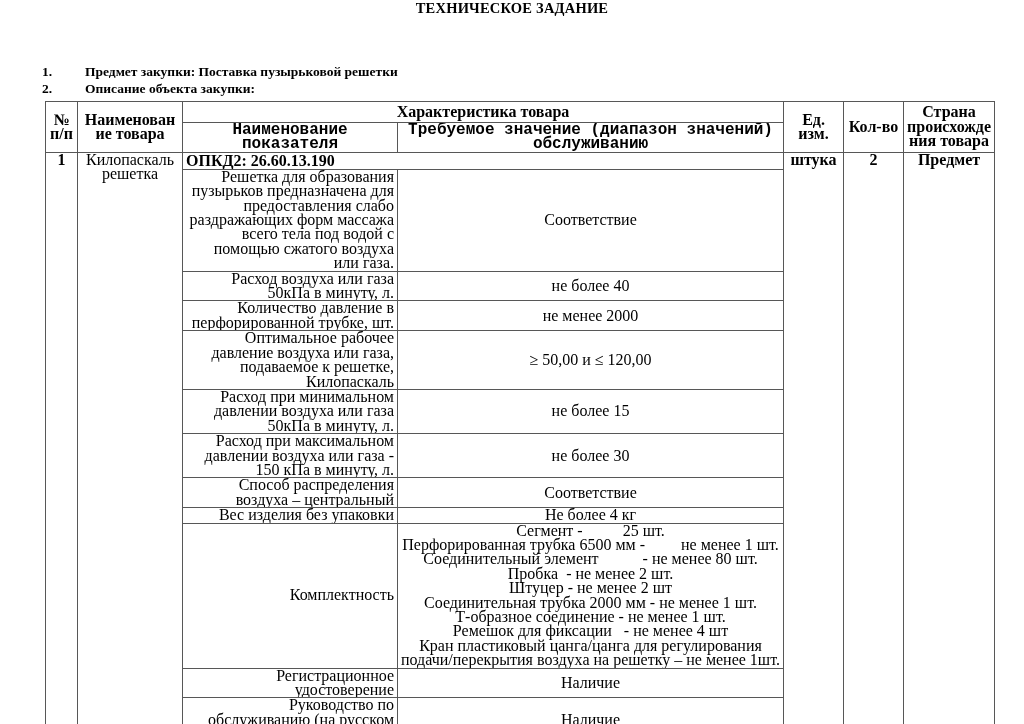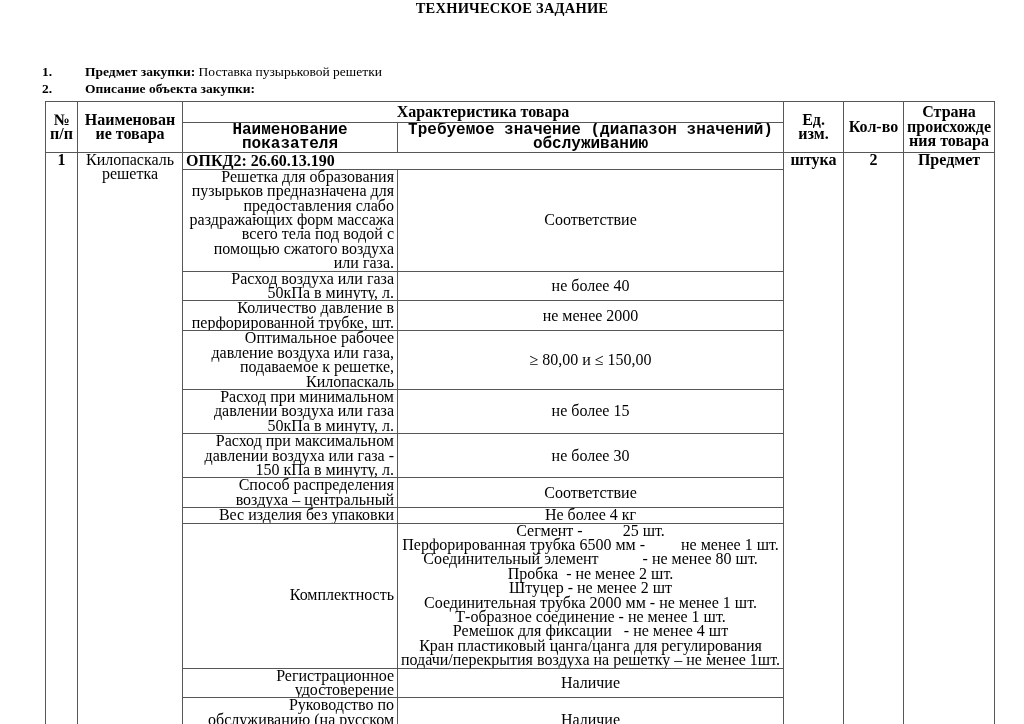--- a/index.html
+++ b/index.html
@@ -15,21 +15,21 @@
     font-size:14.5px;
     letter-spacing:.2px;
   }
   .intro{
     margin:47px 0 4px 42px;
     font-size:13.5px;
   }
   .intro-row{display:flex;line-height:16.5px;}
   .intro-num{font-weight:bold;width:43px;flex:0 0 43px;}
   .intro-label{font-weight:bold;}
-  .intro-text{font-weight:normal;}
+  .intro-text{font-weight:bold;}
   table.spec{
     border-collapse:collapse;
     table-layout:fixed;
     margin-left:45px;
     width:949px;
     font-size:16px;
   }
   table.spec th, table.spec td{
     border:1px solid #575757;
     padding:0 3px;
@@ -109,21 +109,21 @@
     <tr>
       <td class="name">Расход воздуха или газа 50кПа в минуту, л.</td>
       <td class="val">не более 40</td>
     </tr>
     <tr>
       <td class="name">Количество давление в перфорированной трубке, шт.</td>
       <td class="val">не менее 2000</td>
     </tr>
     <tr>
       <td class="name">Оптимальное рабочее давление воздуха или газа, подаваемое к решетке, Килопаскаль</td>
-      <td class="val">≥ 80,00 и ≤ 150,00</td>
+      <td class="val">≥ 50,00 и ≤ 120,00</td>
     </tr>
     <tr>
       <td class="name">Расход при минимальном давлении воздуха или газа 50кПа в минуту, л.</td>
       <td class="val">не более 15</td>
     </tr>
     <tr>
       <td class="name">Расход при максимальном давлении воздуха или газа - 150 кПа в минуту, л.</td>
       <td class="val">не более 30</td>
     </tr>
     <tr>

